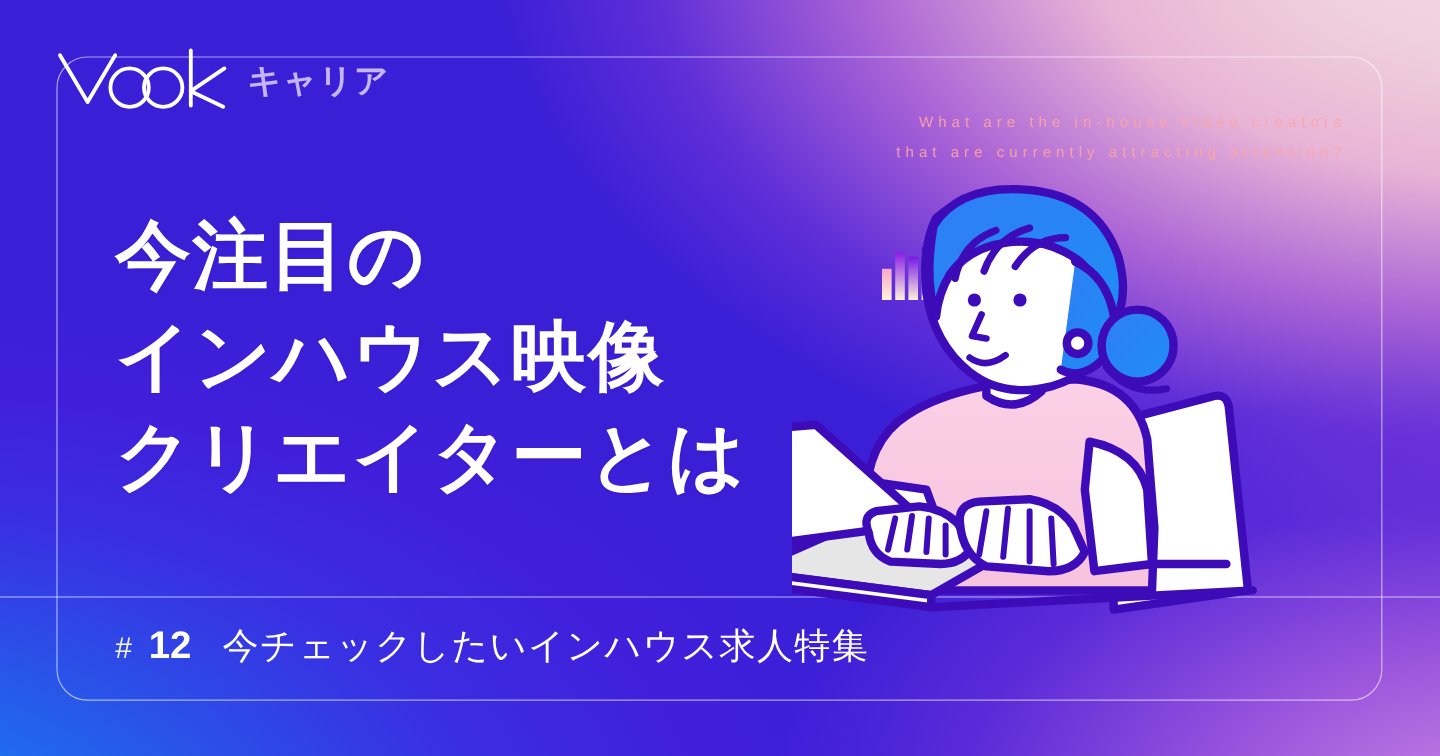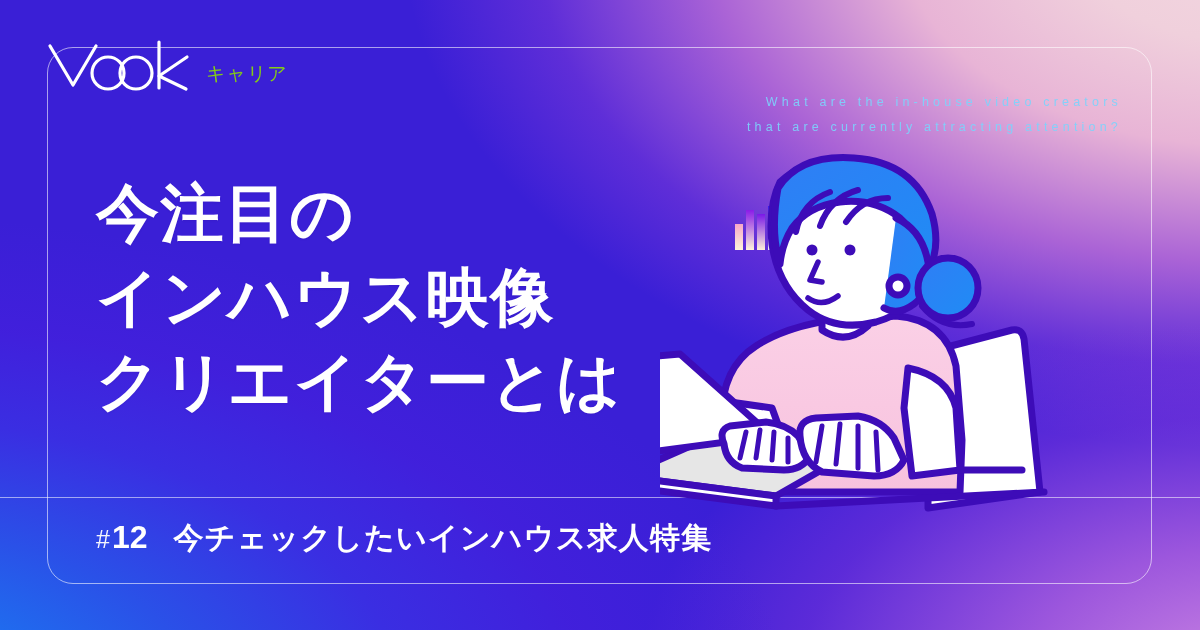--- a/index.html
+++ b/index.html
@@ -27,38 +27,38 @@
   
   .frame{position:absolute;left:47px;top:47px;width:1105px;height:537px;
          border:1px solid rgba(255,255,255,0.58);border-radius:26px;
          box-sizing:border-box;pointer-events:none;}
   .divider{position:absolute;left:0px;top:497px;width:1200px;height:1px;
            background:rgba(255,255,255,0.55);}
 
   
   .logo{position:absolute;left:46px;top:36px;display:flex;align-items:flex-end;gap:10px;}
   .logo svg{display:block;}
-  .logo-sub{color:#84cc16;font-size:19px;font-weight:400;letter-spacing:1px;
+  .logo-sub{color:#c4b5fd;font-size:28px;font-weight:700;letter-spacing:1px;
             padding-bottom:5px;font-family:"Liberation Sans",sans-serif;}
 
   
-  .eng{position:absolute;right:78px;top:90px;text-align:right;color:#7dd3fc;
+  .eng{position:absolute;right:78px;top:90px;text-align:right;color:#fca5a5;
        font-size:12.5px;letter-spacing:4.2px;line-height:2.0;opacity:0.92;
        font-family:"Liberation Sans",sans-serif;white-space:pre-line;font-weight:400;}
 
   
   .headline{position:absolute;left:96px;top:172px;color:#fff;
             font-size:63px;font-weight:700;line-height:1.33;letter-spacing:1.5px;
             white-space:pre-line;text-shadow:0 1px 2px rgba(40,0,120,0.12);}
 
   
   .bottom{position:absolute;left:96px;top:518px;display:flex;align-items:baseline;color:#fff;}
   .hash{font-size:25px;font-weight:400;letter-spacing:0px;opacity:0.95;}
-  .num{font-size:32px;font-weight:700;margin-left:2px;letter-spacing:0px;}
-  .btitle{font-size:30px;font-weight:700;margin-left:26px;letter-spacing:1.2px;}
+  .num{font-size:32px;font-weight:700;margin-left:14px;letter-spacing:0px;}
+  .btitle{font-size:30px;font-weight:400;margin-left:26px;letter-spacing:1.2px;}
 
   
   .bars{position:absolute;left:735px;top:206px;height:44px;display:flex;align-items:flex-end;gap:3px;}
   .bar{width:8px;border-radius:0;}
 
   
   .dots{position:absolute;left:818px;top:293px;width:54px;height:54px;}
   .dot{position:absolute;border-radius:50%;}
 
   

